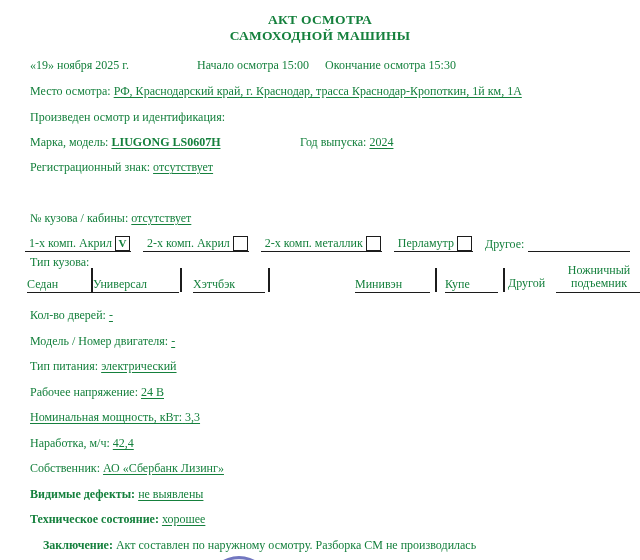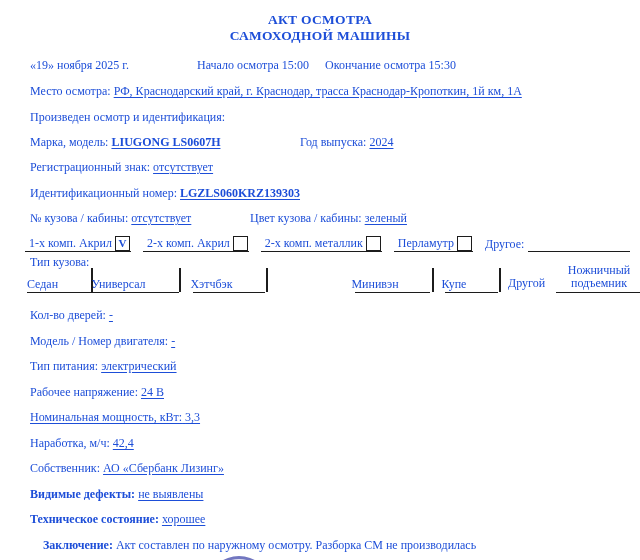--- a/index.html
+++ b/index.html
@@ -1,34 +1,34 @@
 <!DOCTYPE html>
 <html><head>
 <meta charset="utf-8">
 <style>
   html,body{margin:0;padding:0;background:#fff;}
   .page{
     position:relative;width:640px;height:560px;background:#ffffff;overflow:hidden;
-    font-family:"Liberation Serif","DejaVu Serif",serif;font-size:12px;color:#1d4ed8;
+    font-family:"Liberation Serif","DejaVu Serif",serif;font-size:12px;color:#15803d;
   }
   .line{position:absolute;white-space:nowrap;}
   .center{left:0;right:0;text-align:center;}
   .b{font-weight:bold;}
   .u{text-decoration:underline;text-underline-offset:2px;}
   .t{font-size:13.5px;font-weight:bold;letter-spacing:.3px;}
   
   .paintrow{position:absolute;left:25px;top:236px;display:flex;gap:12px;align-items:flex-end;}
   .pcell{display:inline-flex;align-items:center;border-bottom:1px solid #1c1c1c;padding:0 1px 0 4px;}
   .pcell .plabel{margin-right:3px;line-height:15px;}
   .cbox{display:inline-block;width:13px;height:13px;border:1px solid #1c1c1c;background:#fff;
         text-align:center;line-height:13px;font-size:11px;font-weight:bold;}
   .pother{display:inline-flex;align-items:flex-start;}
   .blank{display:inline-block;width:102px;border-bottom:1px solid #1c1c1c;height:14px;margin-left:4px;}
   
-  .bcell{position:absolute;top:265px;height:27px;display:flex;justify-content:center;
+  .bcell{position:absolute;top:265px;height:27px;display:flex;justify-content:flex-start;
          align-items:flex-end;border-bottom:1px solid #1c1c1c;gap:33px;}
   .bcell .blabel{line-height:14px;margin-bottom:1px;}
   .tallbox{display:inline-block;width:13px;height:22px;border:1px solid #1c1c1c;background:#fff;}
   .othercol{position:absolute;left:556px;top:264px;width:86px;text-align:center;line-height:13px;
             border-bottom:1px solid #1c1c1c;padding-bottom:2px;}
   .othercol span{display:block;}
   .stamp{position:absolute;left:210px;top:556px;width:52px;height:44px;border-radius:50%;
          border:3px solid #7277c0;background:rgba(130,135,200,0.25);}
 </style>
 </head>
@@ -57,32 +57,24 @@
   <div class="line" style="left:300px;top:135px">
     <span>Год выпуска:</span>
     <span class="u">2024</span>
   </div>
 
   <div class="line" style="left:30px;top:160px">
     <span>Регистрационный знак:</span>
     <span class="u">отсутствует</span>
   </div>
 
-  <div class="line" style="left:30px;top:186px">
-    <span>Идентификационный номер:</span>
-    <span class="u b">LGZLS060KRZ139303</span>
-  </div>
 
   <div class="line" style="left:30px;top:211px">
     <span>№ кузова / кабины:</span>
     <span class="u">отсутствует</span>
-  </div>
-  <div class="line" style="left:250px;top:211px">
-    <span>Цвет кузова / кабины:</span>
-    <span class="u">зеленый</span>
   </div>
 
   <div class="paintrow">
     <span class="pcell">
       <span class="plabel">1-х комп. Акрил</span>
       <span class="cbox">V</span>
     </span>
     <span class="pcell">
       <span class="plabel">2-х комп. Акрил</span>
       <span class="cbox"></span>

